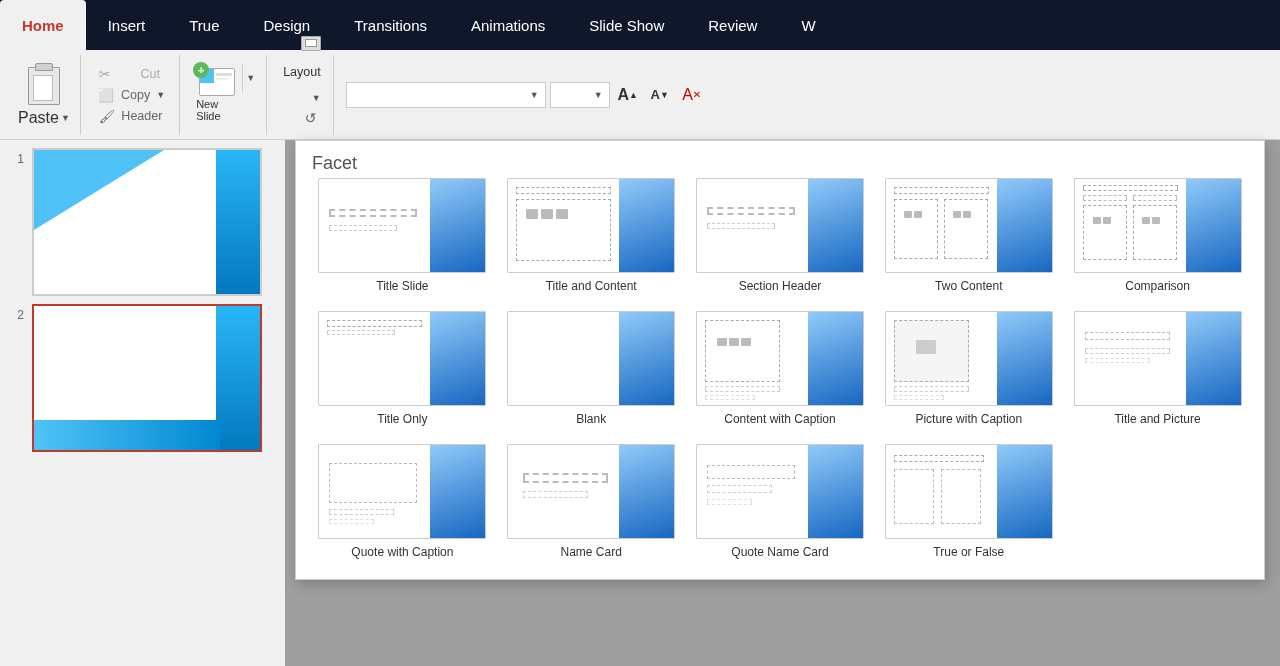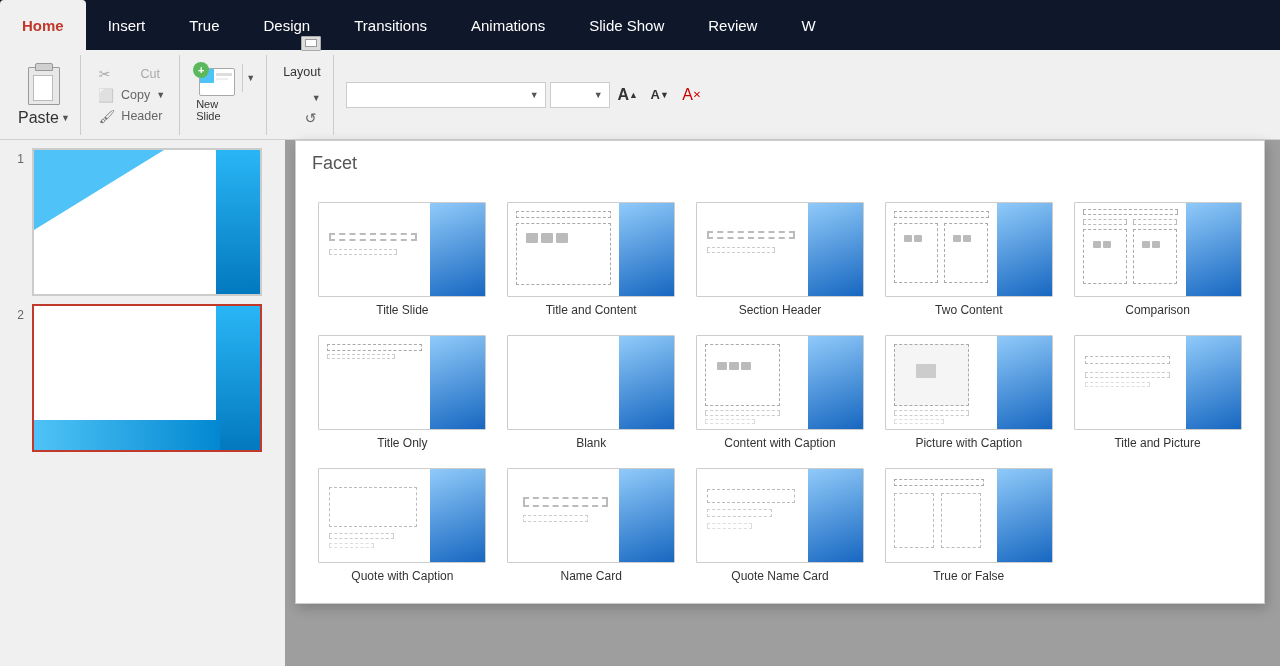--- a/index.html
+++ b/index.html
@@ -35,21 +35,21 @@
     
     .font-group { display: flex; flex-direction: column; padding: 4px 8px; gap: 4px; }
     .font-row1 { display: flex; gap: 4px; align-items: center; }
     .font-name-box { width: 200px; height: 26px; border: 1px solid #ccc; background: white; display: flex; align-items: center; padding: 0 6px; font-size: 13px; justify-content: space-between; cursor: pointer; }
     .font-size-box { width: 60px; height: 26px; border: 1px solid #ccc; background: white; display: flex; align-items: center; padding: 0 6px; font-size: 13px; justify-content: space-between; cursor: pointer; }
     .grow-btn, .shrink-btn { width: 28px; height: 26px; border: 1px solid transparent; background: transparent; cursor: pointer; display: flex; align-items: center; justify-content: center; font-size: 14px; }
     .clear-btn { width: 28px; height: 26px; cursor: pointer; display: flex; align-items: center; justify-content: center; font-size: 16px; color: #cc0000; }
 
     
     .dropdown-panel { position: absolute; top: 140px; left: 295px; width: 970px; background: white; border: 1px solid #ccc; box-shadow: 2px 4px 12px rgba(0,0,0,0.2); z-index: 100; padding: 12px 16px 16px; }
-    .panel-title { font-size: 18px; color: #555; margin-bottom: 24px; font-weight: 400; }
+    .panel-title { font-size: 18px; color: #555; margin-bottom: 0; font-weight: 400; }
     .layout-grid { display: grid; grid-template-columns: repeat(5, 1fr); gap: 10px 8px; }
     .layout-item { display: flex; flex-direction: column; align-items: center; gap: 6px; cursor: pointer; padding: 4px; border-radius: 3px; }
     .layout-thumb { width: 168px; height: 95px; background: white; border: 1px solid #ccc; position: relative; overflow: hidden; border-radius: 1px; }
     .layout-name { font-size: 12px; color: #333; text-align: center; }
     .slide-thumb-container { position: absolute; left: 0; top: 140px; width: 285px; background: #f0f0f0; padding: 8px; overflow-y: auto; }
     .slide-item { display: flex; gap: 8px; align-items: flex-start; margin-bottom: 8px; }
     .slide-number { font-size: 12px; color: #666; width: 16px; text-align: right; margin-top: 4px; }
     .slide-preview { flex: 1; }
     .slide-preview-box { background: white; border: 2px solid #ccc; position: relative; overflow: hidden; }
     .slide-preview-box.selected { border-color: #c0392b; }

